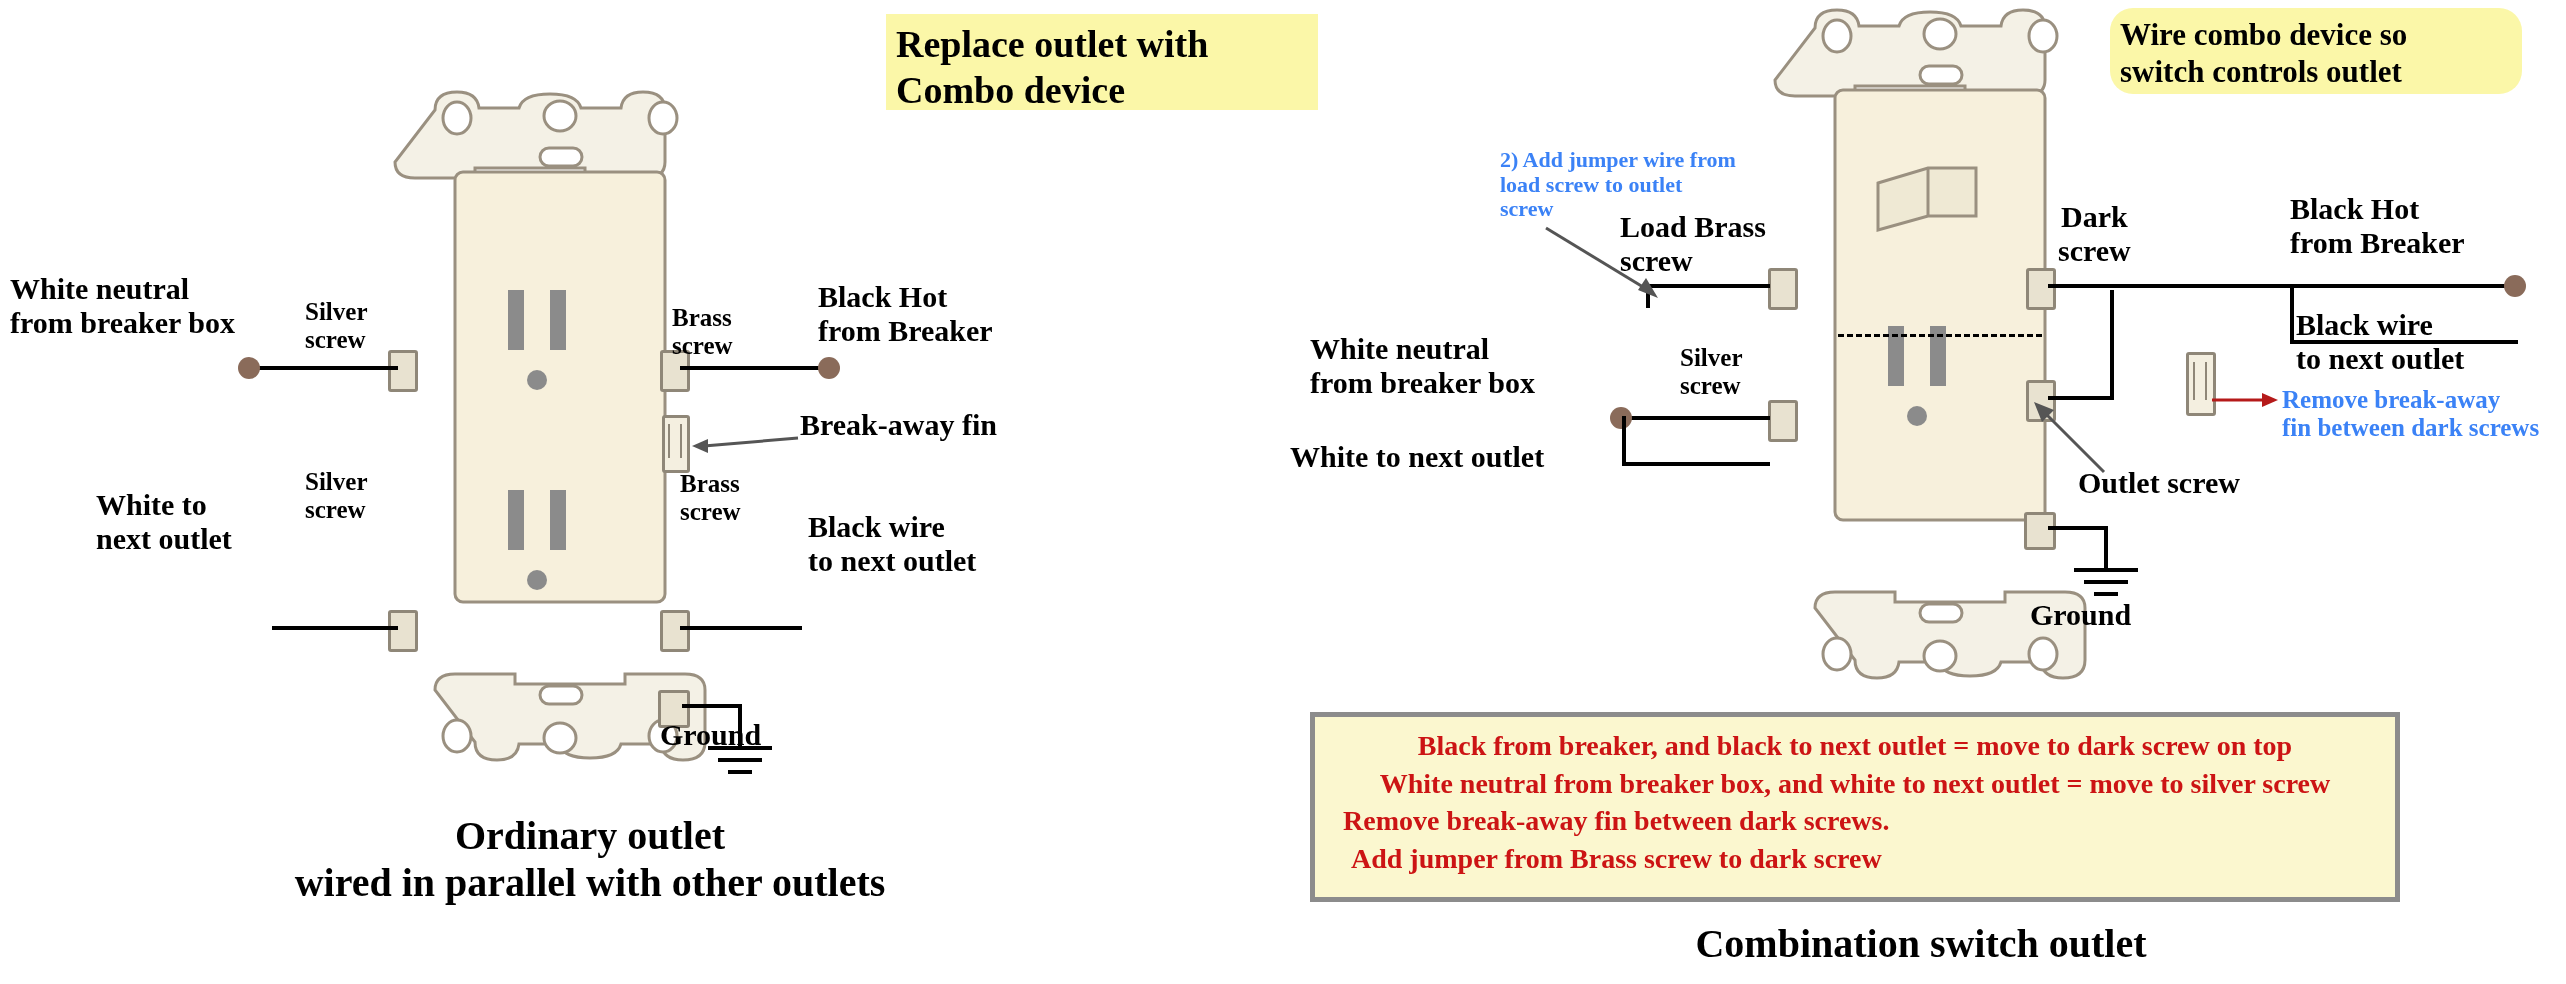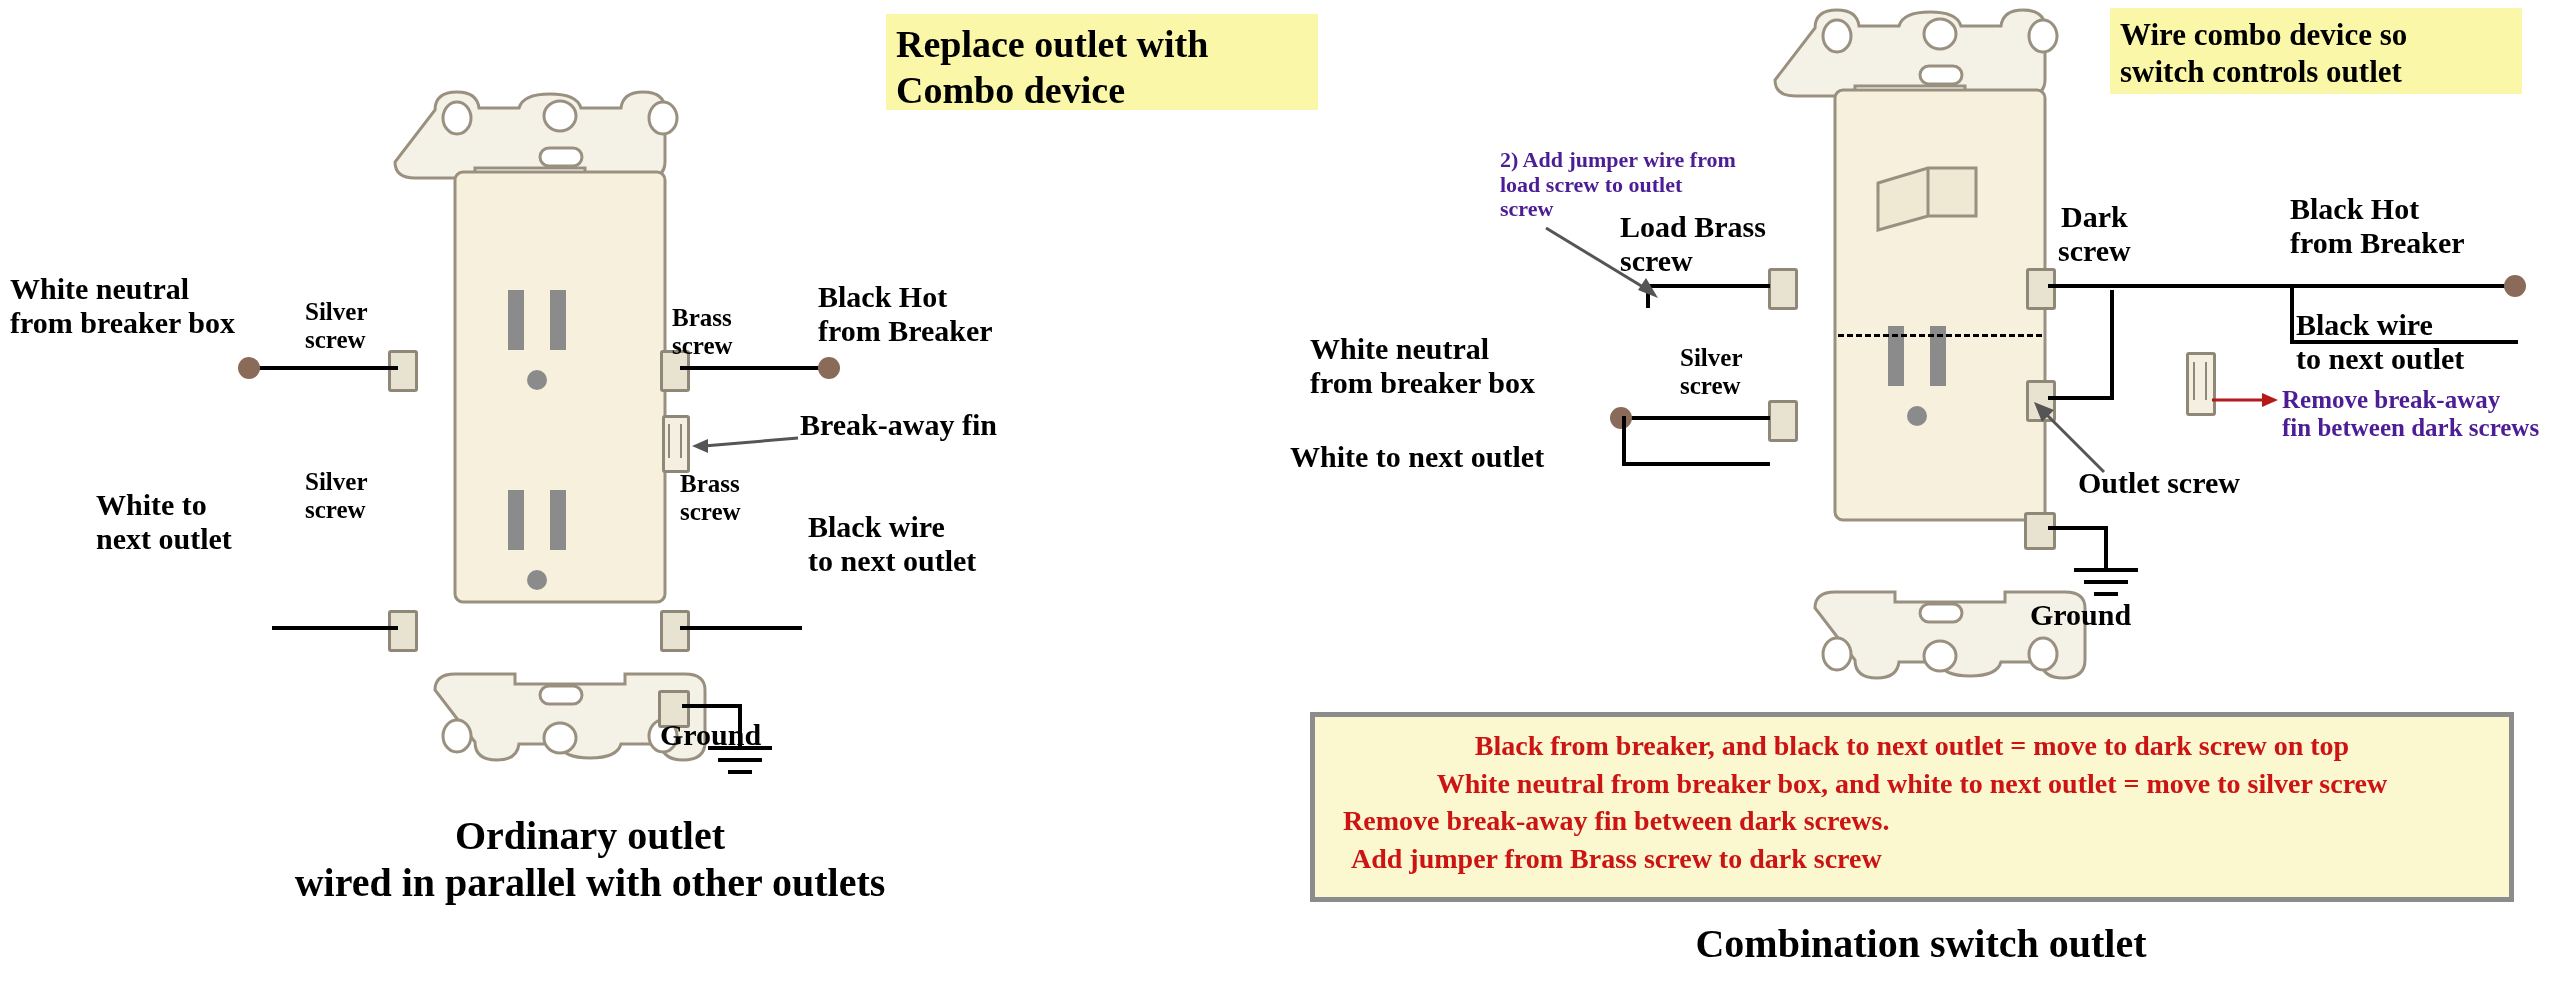--- a/index.html
+++ b/index.html
@@ -5,21 +5,21 @@
   html,body{margin:0;padding:0;}
   body{
     width:2566px;height:984px;position:relative;background:#ffffff;
     font-family:"Liberation Serif", serif;
     overflow:hidden;
   }
   .abs{position:absolute;}
   .lbl{position:absolute;font-weight:bold;color:#000;line-height:1.12;}
   .lbl.sm{font-size:25px;}
   .lbl.md{font-size:30px;}
-  .red{color:#4c1d95;}
+  .red{color:#3b82f6;}
   .note-yellow{
     position:absolute;background:#fbf7a8;color:#000;font-weight:bold;
     line-height:1.2;
   }
   .note-box{
     position:absolute;background:#fbf7cf;border:5px solid #8c8c8c;
     color:#cc1414;font-weight:bold;line-height:1.34;
   }
   .wire{position:absolute;background:#000;}
   .dashline{position:absolute;border-top:3px dashed #000;}
@@ -130,21 +130,21 @@
     <span style="display: block;">Black wire</span>
     <span style="display: block;">to next outlet</span>
   </div>
 <div class="lbl md" style="left:660px;top:718px;">Ground</div>
 
 <div class="caption" style="left:170px;top:812px;width:840px;">
     <span style="display: block; text-align: center;">Ordinary outlet</span>
     <span style="display: block;">wired in parallel with other outlets</span>
   </div>
 
-<div class="note-yellow" style="left:2110px;top:8px;width:412px;height:86px;font-size:31px;padding:8px 10px;box-sizing:border-box;">
+<div class="note-yellow" style="left:2110px;top:8px;width:412px;height:86px;font-size:31px;padding:8px 10px;box-sizing:border-box;border-radius:23px;">
     <span style="display: block;">Wire combo device so</span>
     <span style="display: block;">switch controls outlet</span>
   </div>
 
 <div class="abs" style="left:1780px;top:8px;width:320px;height:700px;">
   <svg width="320" height="700">
     <path d="M35,20 q0,-18 22,-18 q20,0 22,16 l40,0 q4,-14 31,-14 q27,0 31,14 l40,0 q2,-16 22,-16 q22,0 22,18 l0,52 q0,16 -20,16 l-60,0 l0,-10 l-110,0 l0,10 l-60,0 q-20,0 -20,-16 z" fill="#f4f1e6" stroke="#9a9080" stroke-width="3"></path>
     <ellipse cx="57" cy="28" rx="14" ry="16" fill="#ffffff" stroke="#9a9080" stroke-width="3"></ellipse>
     <ellipse cx="160" cy="26" rx="16" ry="15" fill="#ffffff" stroke="#9a9080" stroke-width="3"></ellipse>
     <ellipse cx="263" cy="28" rx="14" ry="16" fill="#ffffff" stroke="#9a9080" stroke-width="3"></ellipse>
@@ -245,21 +245,21 @@
     <span style="display: block;">screw</span>
   </div>
 <div class="lbl md" style="left:1290px;top:440px;">White to next outlet</div>
 <div class="lbl red" style="left:2282px;top:386px;font-size:25px;">
     <span style="display: block;">Remove break-away</span>
     <span style="display: block;">fin between dark screws</span>
   </div>
 <div class="lbl md" style="left:2078px;top:466px;text-align:center;">Outlet screw</div>
 <div class="lbl md" style="left:2030px;top:598px;">Ground</div>
 
-<div class="note-box" style="left:1310px;top:712px;width:1204px;height:190px;padding:10px 14px;box-sizing:border-box;font-size:28px;">
+<div class="note-box" style="left:1310px;top:712px;width:1090px;height:190px;padding:10px 14px;box-sizing:border-box;font-size:28px;">
   <div style="text-align:center;">Black from breaker, and black to next outlet = move to dark screw on top</div>
   <div style="text-align:center;">White neutral from breaker box, and white to next outlet = move to silver screw</div>
   <div style="padding-left:14px;">Remove break-away fin between dark screws.</div>
   <div style="padding-left:22px;">Add jumper from Brass screw to dark screw</div>
 </div>
 
 <div class="caption" style="left:1310px;top:920px;width:1222px;">
   <span>Combination switch outlet</span>
 </div>
 

